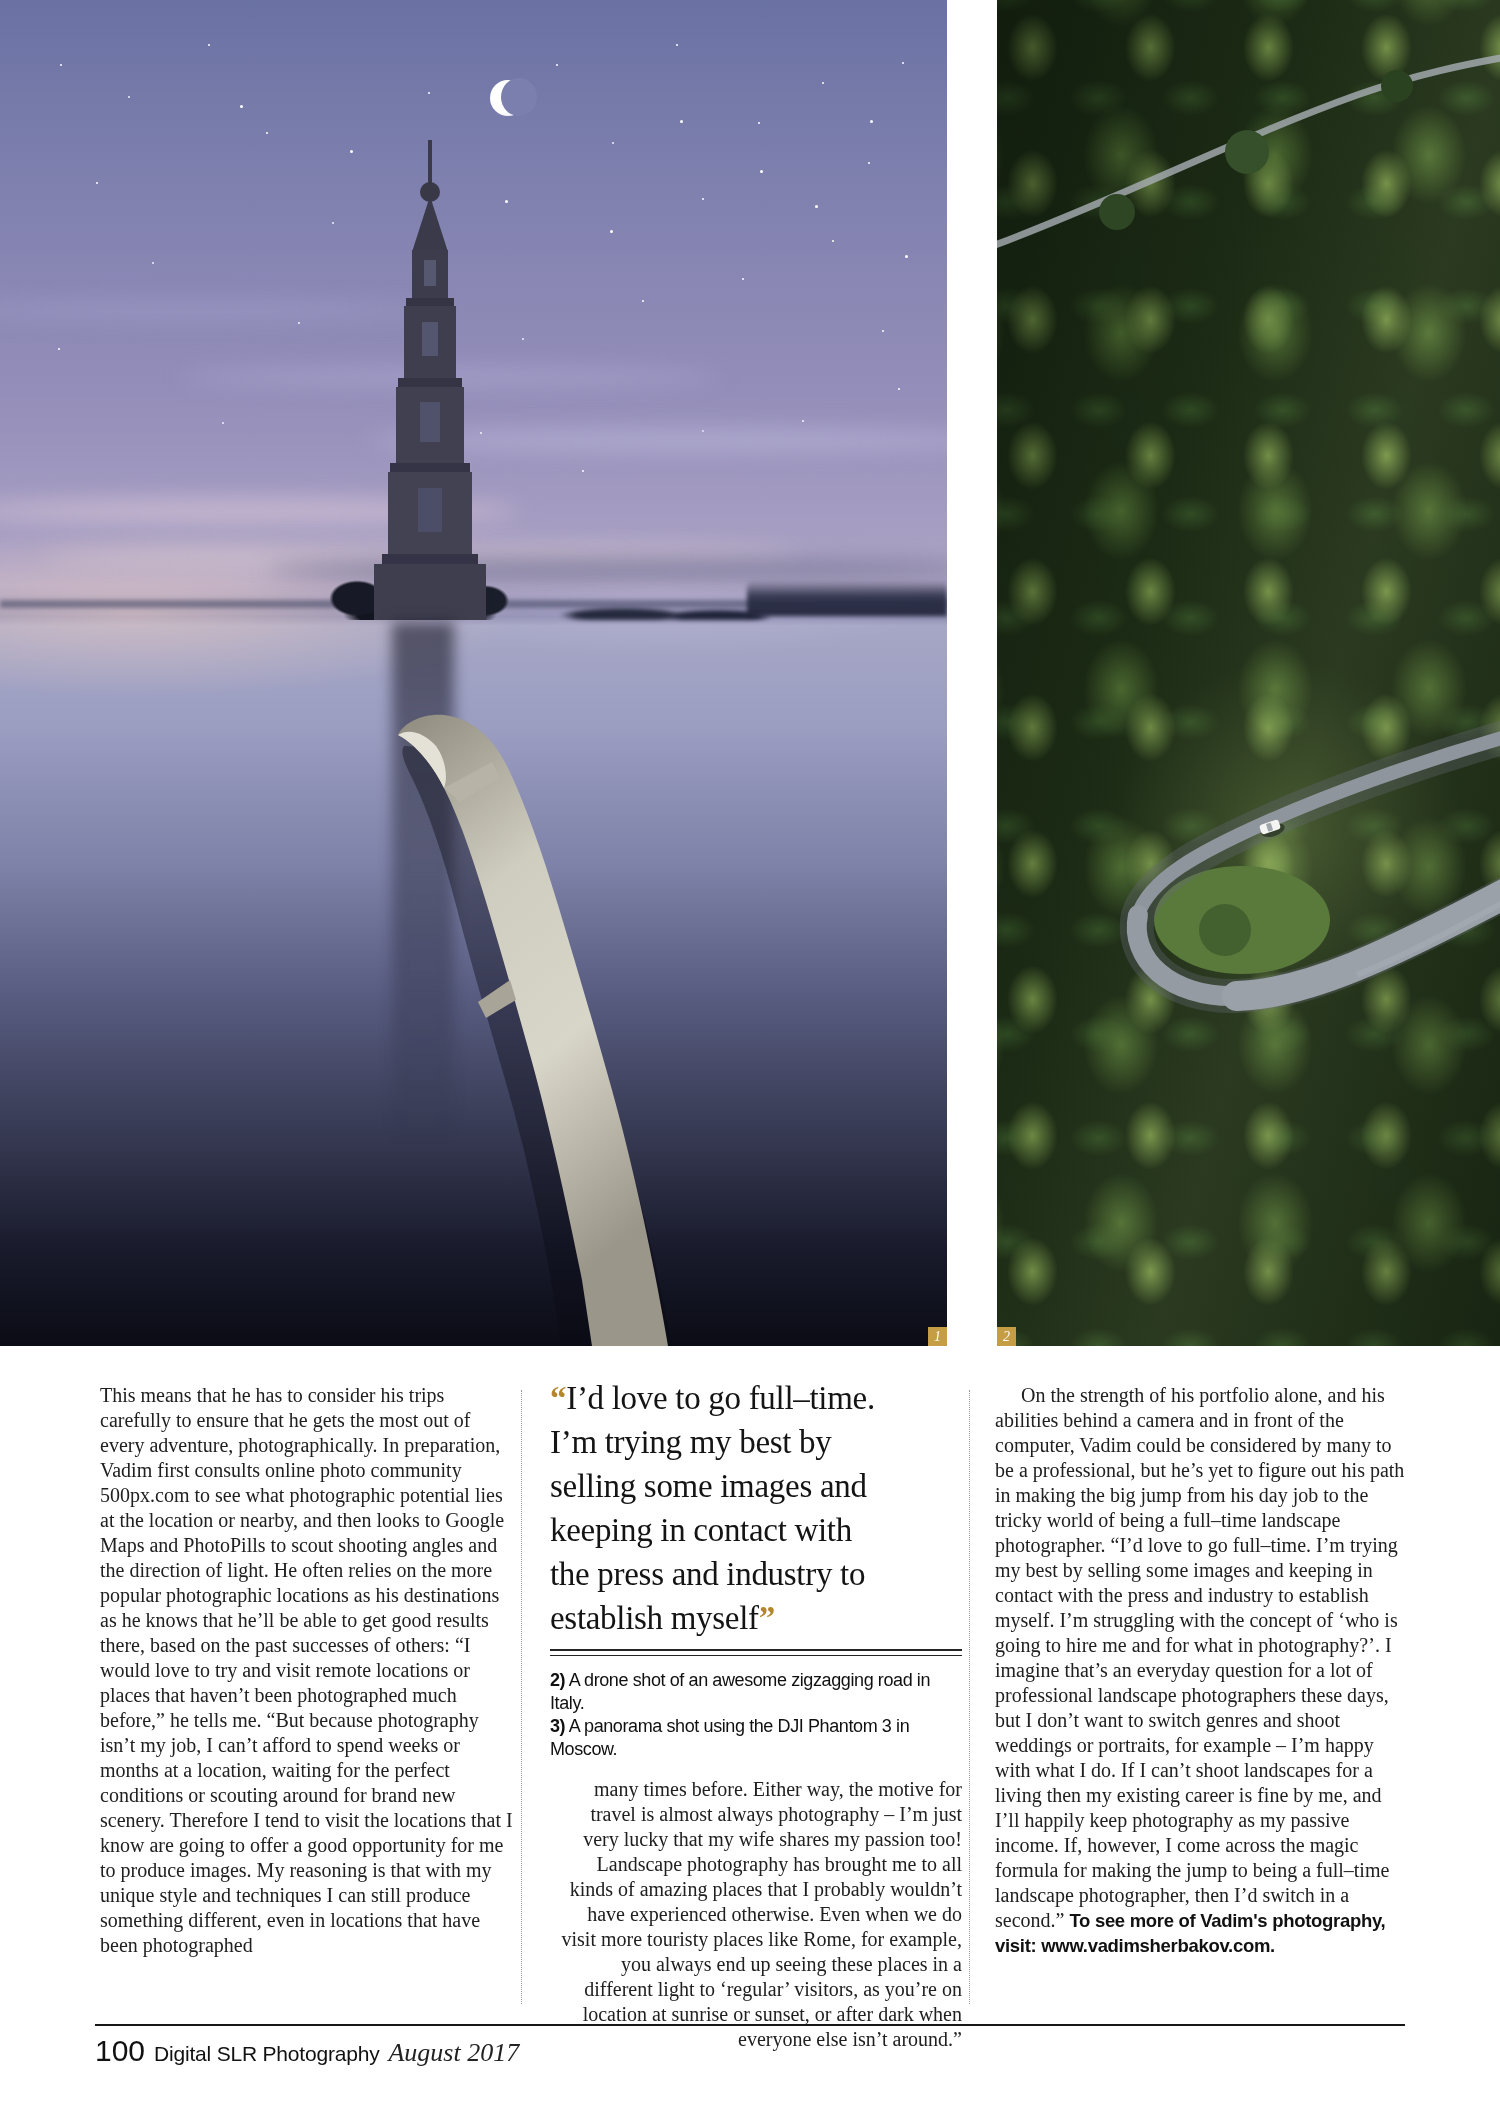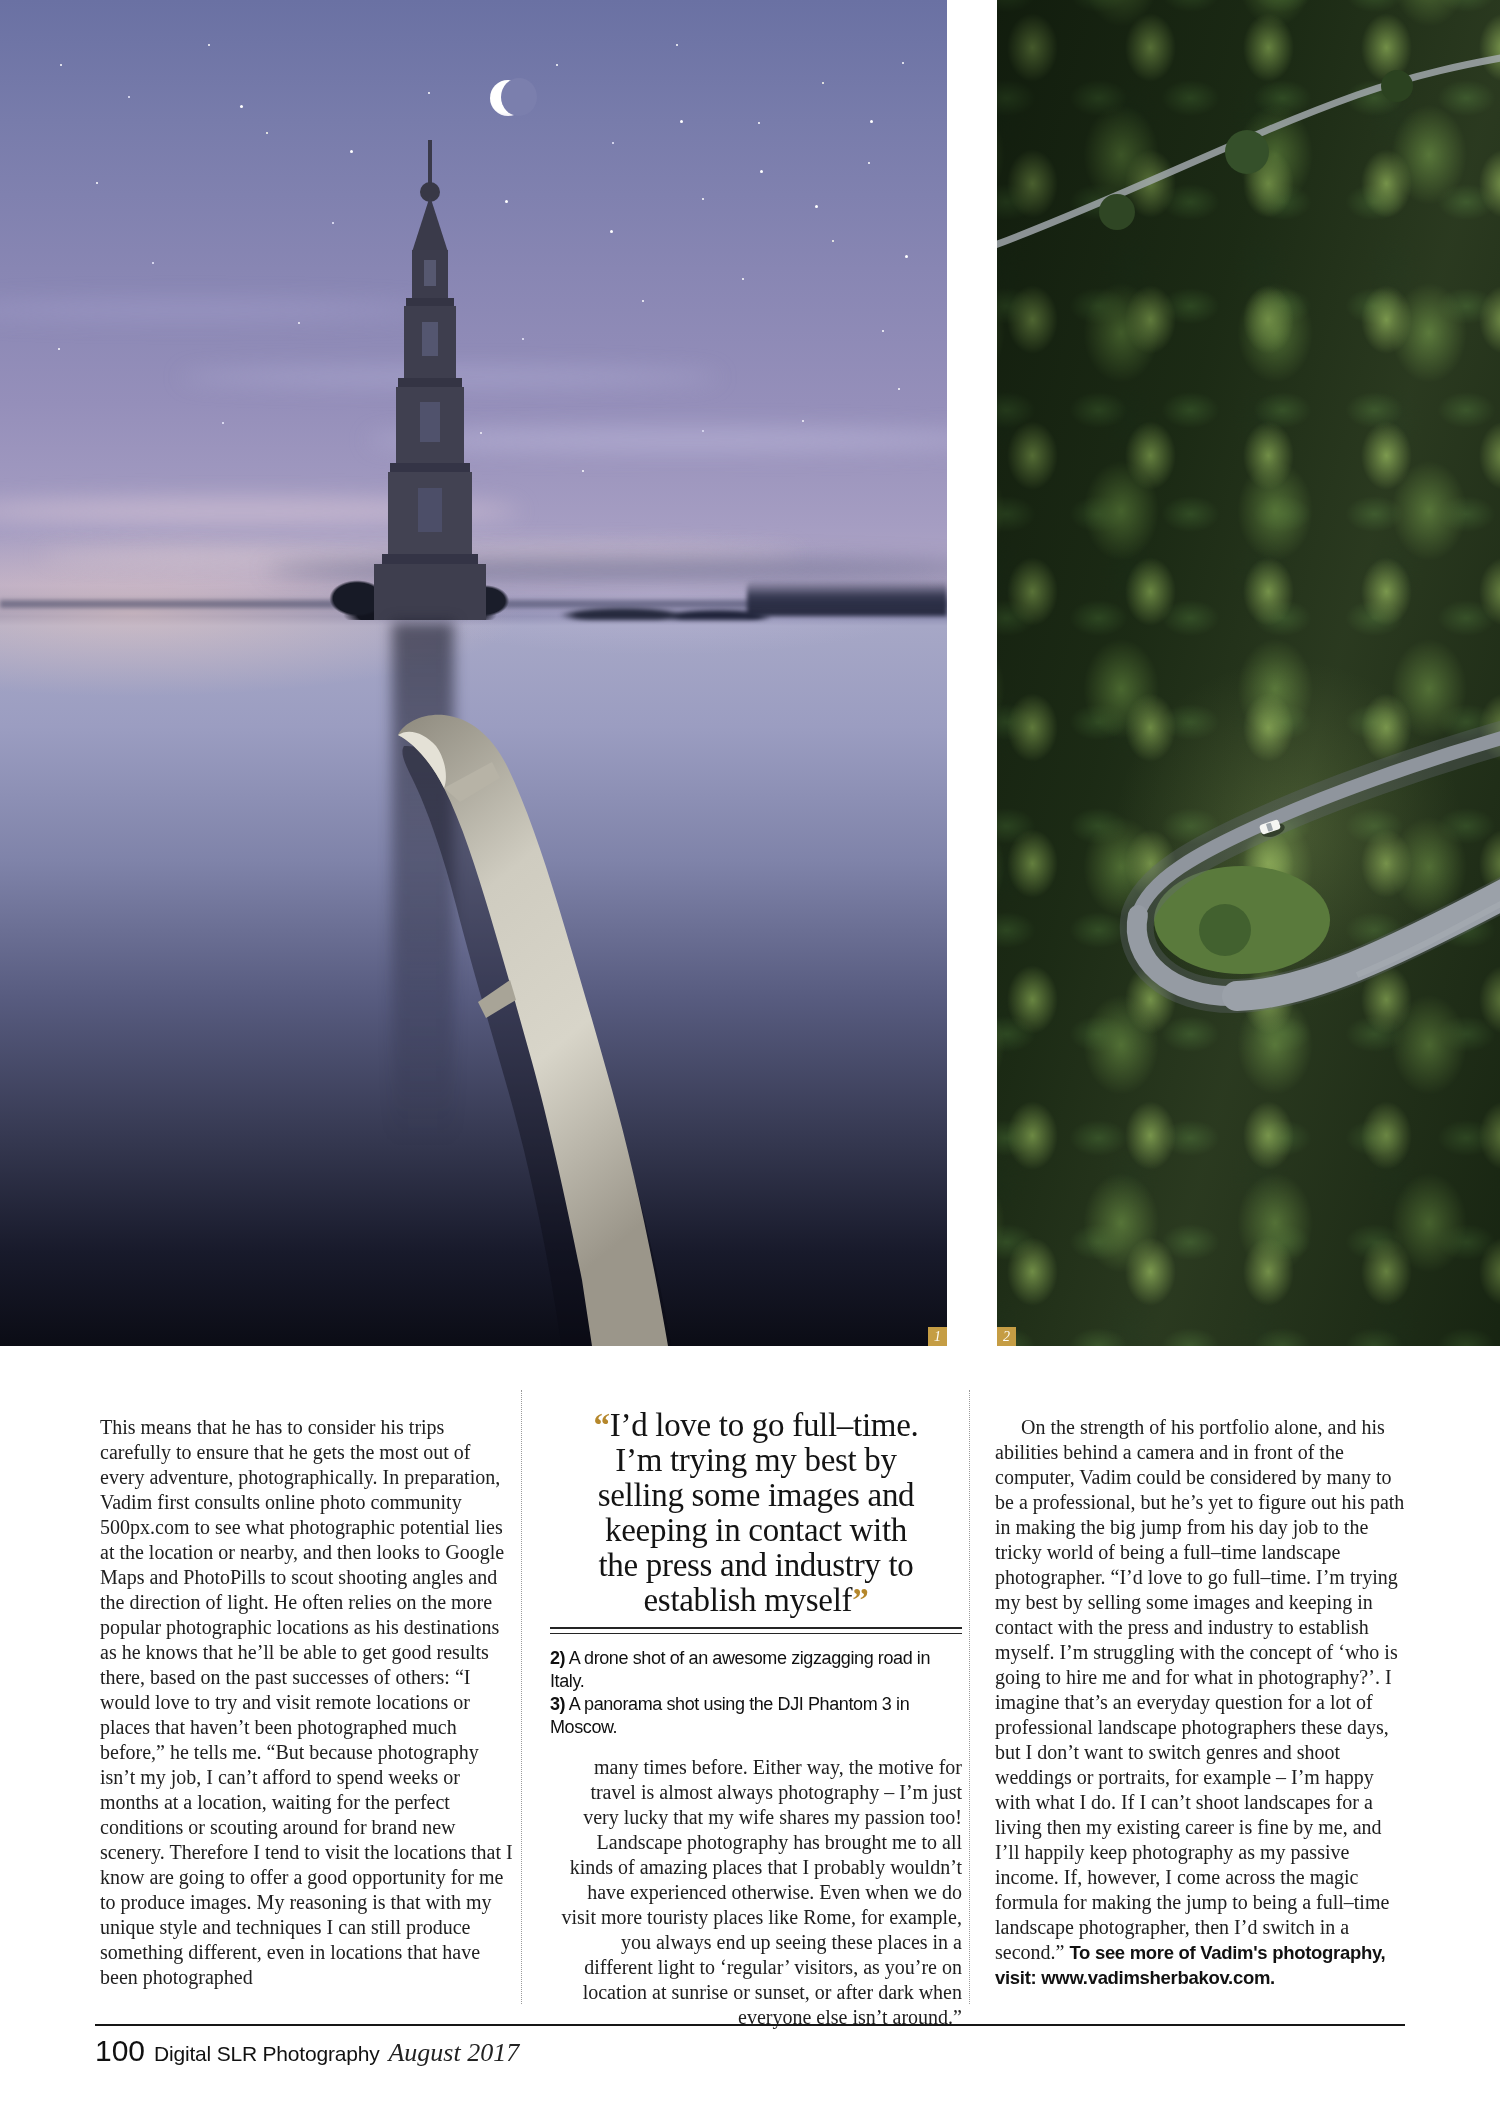--- a/index.html
+++ b/index.html
@@ -69,32 +69,32 @@
                rgba(255,255,190,.05) 60%, rgba(4,10,4,.28) 100%);}
   .photo2 svg.road{position:absolute;left:0;top:0;}
 
   .badge{position:absolute;width:19px;height:19px;background:#c59d44;color:#fdfbf4;
     font-family:"Liberation Serif",serif;font-style:italic;font-size:14px;line-height:19px;
     text-align:center;}
   .badge1{right:0;bottom:0;}
   .badge2{left:0;bottom:0;}
 
   
-  .col{position:absolute;top:1383px;font-size:20px;line-height:25px;color:#202020;margin-top:32px;}
+  .col{position:absolute;top:1383px;font-size:20px;line-height:25px;color:#202020;}
   .col p{margin:0;}
   .col-left{left:100px;width:418px;}
   .col-mid{left:550px;top:1376px;width:412px;}
   .col-right{left:995px;width:412px;}
   .col-right p{text-indent:26px;}
   .tail{font-family:"Liberation Sans",sans-serif;font-weight:700;font-size:18.5px;
         letter-spacing:-.3px;color:#111;}
   .vrule{position:absolute;top:1390px;height:614px;border-left:1px dotted #9a9a9a;}
   .vr1{left:521px;} .vr2{left:969px;}
 
-  .pullquote{text-align:center;font-size:33px;line-height:35px;color:#141414;
+  .pullquote{font-size:33px;line-height:44px;color:#141414;
     letter-spacing:-.3px;}
   .pq-text{white-space:pre-line;}
   .qmark{color:#b5872b;font-weight:700;}
   .rule-double{margin-top:9px;height:4px;border-top:2px solid #242424;border-bottom:1px solid #242424;}
   .captions{margin-top:13px;font-family:"Liberation Sans",sans-serif;font-size:18px;
     line-height:23px;letter-spacing:-.4px;color:#101010;}
   .cap b{font-weight:700;}
   .col-mid .body{margin-top:16px;text-align:right;}
 
   

